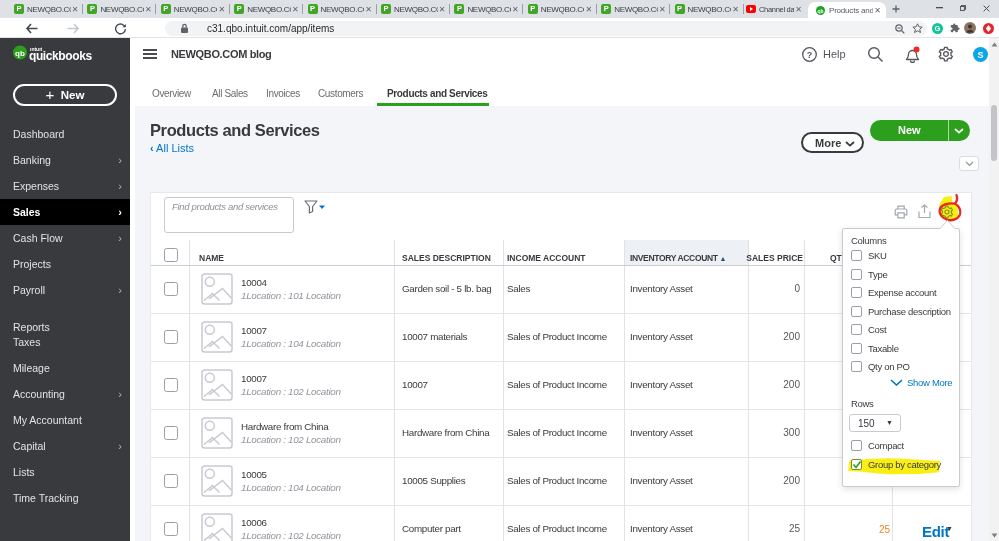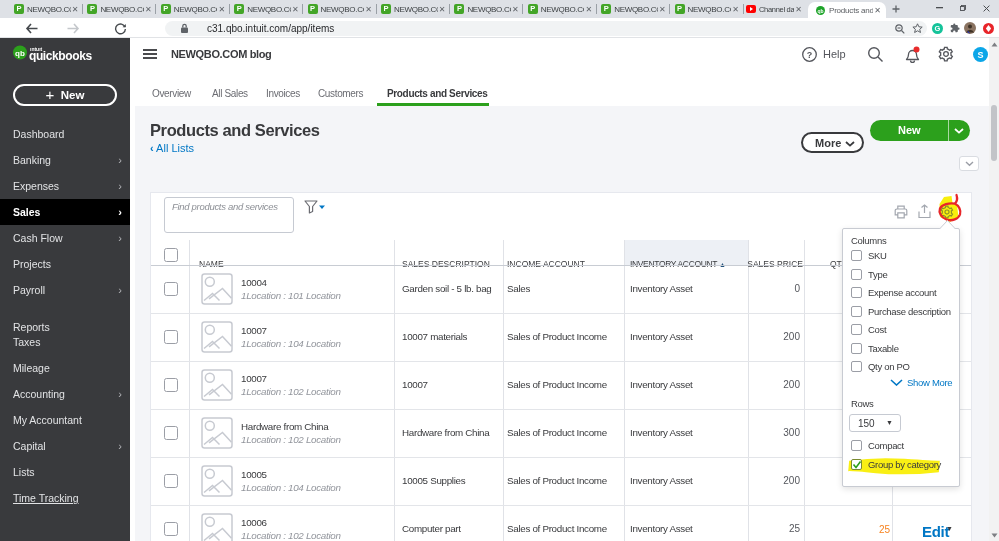--- a/index.html
+++ b/index.html
@@ -25,21 +25,21 @@
   .navitem .chev { position:absolute; right:8px; top:0; color:#b4b5b9; font-size:11px; }
   #newbtn { left:13px; top:84px; width:104px; height:22px; border:2px solid #fff; border-radius:12px; color:#fff; font-size:11.5px; font-weight:bold; text-align:center; line-height:18px; }
 
   
   #mainhead { left:130px; top:38px; width:859px; height:68px; background:#fff; }
   #pagebg { left:135px; top:106px; width:854px; height:435px; background:#f4f5f8; }
   .qtab { position:absolute; top:88px; font-size:10px; letter-spacing:-0.35px; color:#6b6c72; }
   #card { left:150px; top:192px; width:822px; height:349px; background:#fff; border:1px solid #e6e8ee; border-bottom:none; }
 
   .colline { position:absolute; top:240px; width:1px; background:#e0e2e7; height:301px; }
-  .hdrlbl { position:absolute; top:259px; font-size:8.5px; font-weight:normal; color:#393a3d; letter-spacing:0; }
+  .hdrlbl { position:absolute; top:253px; font-size:8.5px; font-weight:bold; color:#393a3d; letter-spacing:0; }
   .rowline { position:absolute; left:151px; width:820px; height:1px; background:#e3e5e9; }
   .cbx { position:absolute; width:14px; height:14px; border:1.5px solid #9b9ea6; border-radius:2.5px; background:#fff; }
   .imgph { position:absolute; left:201px; width:32px; height:32px; }
   .nm { position:absolute; left:241px; font-size:9.8px; letter-spacing:-0.3px; color:#393a3d; }
   .loc { position:absolute; left:241px; font-size:9.8px; letter-spacing:-0.3px; font-style:italic; color:#92959c; }
   .cell { position:absolute; font-size:9.8px; letter-spacing:-0.3px; color:#393a3d; }
   .num { position:absolute; font-size:10px; color:#54565c; width:60px; text-align:right; }
 
   
   #panel { left:842px; top:228px; width:118px; height:259px; background:#fff; border:1px solid #c8cbd2; border-radius:2px; box-shadow:0 2px 6px rgba(0,0,0,0.12); }
@@ -205,21 +205,21 @@
     <div class="navitem" style="top:225px;">Cash Flow<span class="chev">›</span></div>
     <div class="navitem" style="top:251px;">Projects</div>
     <div class="navitem" style="top:277px;">Payroll<span class="chev">›</span></div>
     <div class="navitem" style="top:314px;">Reports</div>
     <div class="navitem" style="top:329px;">Taxes</div>
     <div class="navitem" style="top:355px;">Mileage</div>
     <div class="navitem" style="top:381px;">Accounting<span class="chev">›</span></div>
     <div class="navitem" style="top:407px;">My Accountant</div>
     <div class="navitem" style="top:433px;">Capital<span class="chev">›</span></div>
     <div class="navitem" style="top:459px;">Lists</div>
-    <div class="navitem" style="top:485px;"><span style="text-decoration:underline;">Time Tracking</span></div>
+    <div class="navitem" style="top:485px;"><span style="">Time Tracking</span></div>
   </div>
 
 <div class="abs" id="mainhead"></div>
 <div class="abs" id="pagebg"></div>
 <div class="abs" style="left:143px;top:49px;width:14px;height:10px;">
   <div style="height:2px;background:#4a4b4e;margin-bottom:2px;"></div>
   <div style="height:2px;background:#4a4b4e;margin-bottom:2px;"></div>
   <div style="height:2px;background:#4a4b4e;"></div>
 </div>
 <div class="abs" style="left:171px;top:48px;font-size:11px;letter-spacing:-0.35px;font-weight:bold;color:#393a3d;">NEWQBO.COM blog</div>

